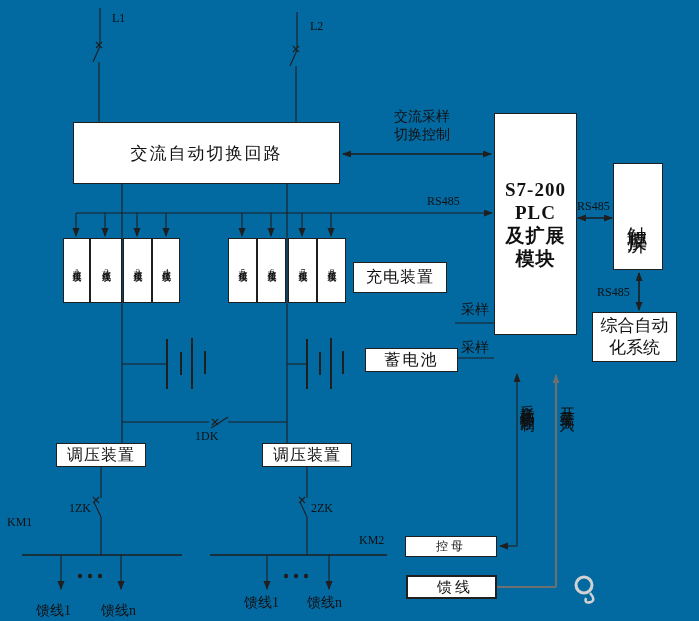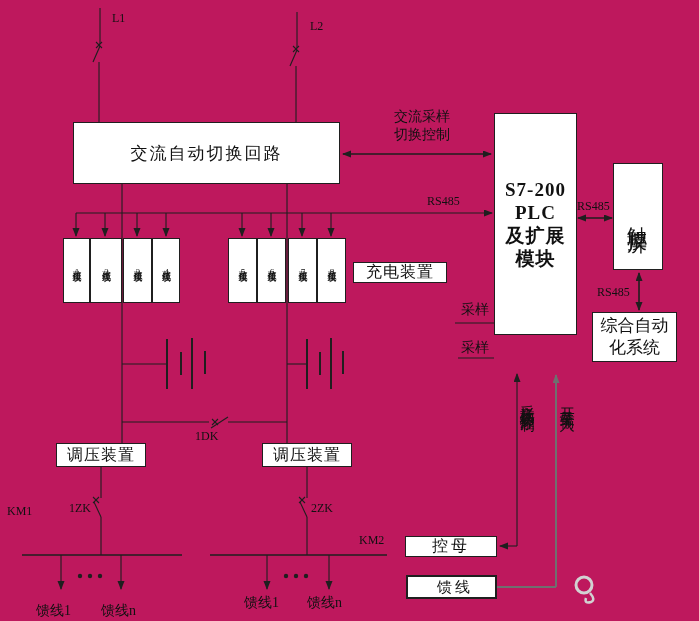--- a/index.html
+++ b/index.html
@@ -2,21 +2,21 @@
 <html style="--line: #1f1f1f; --gray: #6f6f6f; --wm: #c6c6c6;"><head>
 <meta charset="utf-8">
 <style>
   :root{
     --line:#1f1f1f;
     --gray:#6f6f6f;
     --wm:#c6c6c6;
   }
   html,body{margin:0;padding:0;background:#fff;}
   #stage{
-    position:relative;width:699px;height:621px;background:#be185d;overflow:hidden;
+    position:relative;width:699px;height:621px;background:#0369a1;overflow:hidden;
     font-family:"Liberation Serif","DejaVu Serif",serif;color:#111;
   }
   #wires{position:absolute;left:0;top:0;z-index:1;}
   .box{
     position:absolute;background:#fff;border:1.4px solid var(--line);
     display:flex;align-items:center;justify-content:center;
     box-sizing:border-box;z-index:2;text-align:center;
   }
   .lbl{position:absolute;z-index:3;white-space:nowrap;line-height:1.15;}
   .serif-sm{font-size:12px;}
@@ -244,42 +244,45 @@
 
   <div class="lbl serif-sm" style="left:597px;top:286px;">RS485</div>
 
   <div class="box" style="left:592px;top:312px;width:85px;height:50px;font-size:17px;line-height:22px;">
     <div>
       <div>综合自动</div>
       <div>化系统</div>
     </div>
   </div>
 
-  <div class="box" style="left:353px;top:262px;width:94px;height:21px;font-size:16px;letter-spacing:1px;">
+  <div class="box" style="left:353px;top:262px;width:94px;height:31px;font-size:16px;letter-spacing:1px;">
     <span>充电装置</span>
   </div>
 
   <div class="lbl" style="left:461px;top:302px;font-size:14px;">采样</div>
 
+  <div class="box" style="left:365px;top:348px;width:93px;height:24px;font-size:16px;letter-spacing:2px;">
+    <span>蓄电池</span>
+  </div>
   <div class="lbl" style="left:461px;top:340px;font-size:14px;">采样</div>
 
   <div class="box" style="left:56px;top:443px;width:90px;height:24px;font-size:16px;letter-spacing:1px;">
     <span>调压装置</span>
   </div>
   <div class="box" style="left:262px;top:443px;width:90px;height:24px;font-size:16px;letter-spacing:1px;">
     <span>调压装置</span>
   </div>
 
   <div class="lbl serif-sm" style="left:195px;top:430px;">1DK</div>
   <div class="lbl serif-sm" style="left:69px;top:502px;text-align:center;">1ZK</div>
   <div class="lbl serif-sm" style="left:311px;top:502px;">2ZK</div>
-  <div class="lbl serif-sm" style="left:7px;top:505px;">KM1</div>
+  <div class="lbl serif-sm" style="left:7px;top:516px;">KM1</div>
   <div class="lbl serif-sm" style="left:359px;top:534px;">KM2</div>
 
-  <div class="box" style="left:405px;top:536px;width:92px;height:21px;font-size:16px;letter-spacing:3px;">
+  <div class="box" style="left:405px;top:536px;width:92px;height:21px;font-size:12px;letter-spacing:3px;">
     <span>控母</span>
   </div>
 
   <div class="box" style="left:406px;top:575px;width:91px;height:24px;font-size:15px;letter-spacing:3px;border-width:2px;padding-left:7px;">
     <span>馈线</span>
   </div>
 
   <div class="lbl vtext" style="left:518px;top:393px;font-size:15px;">采样及切换控制</div>
   <div class="lbl vtext" style="left:558px;top:396px;font-size:15px;">开关量输入</div>
 

